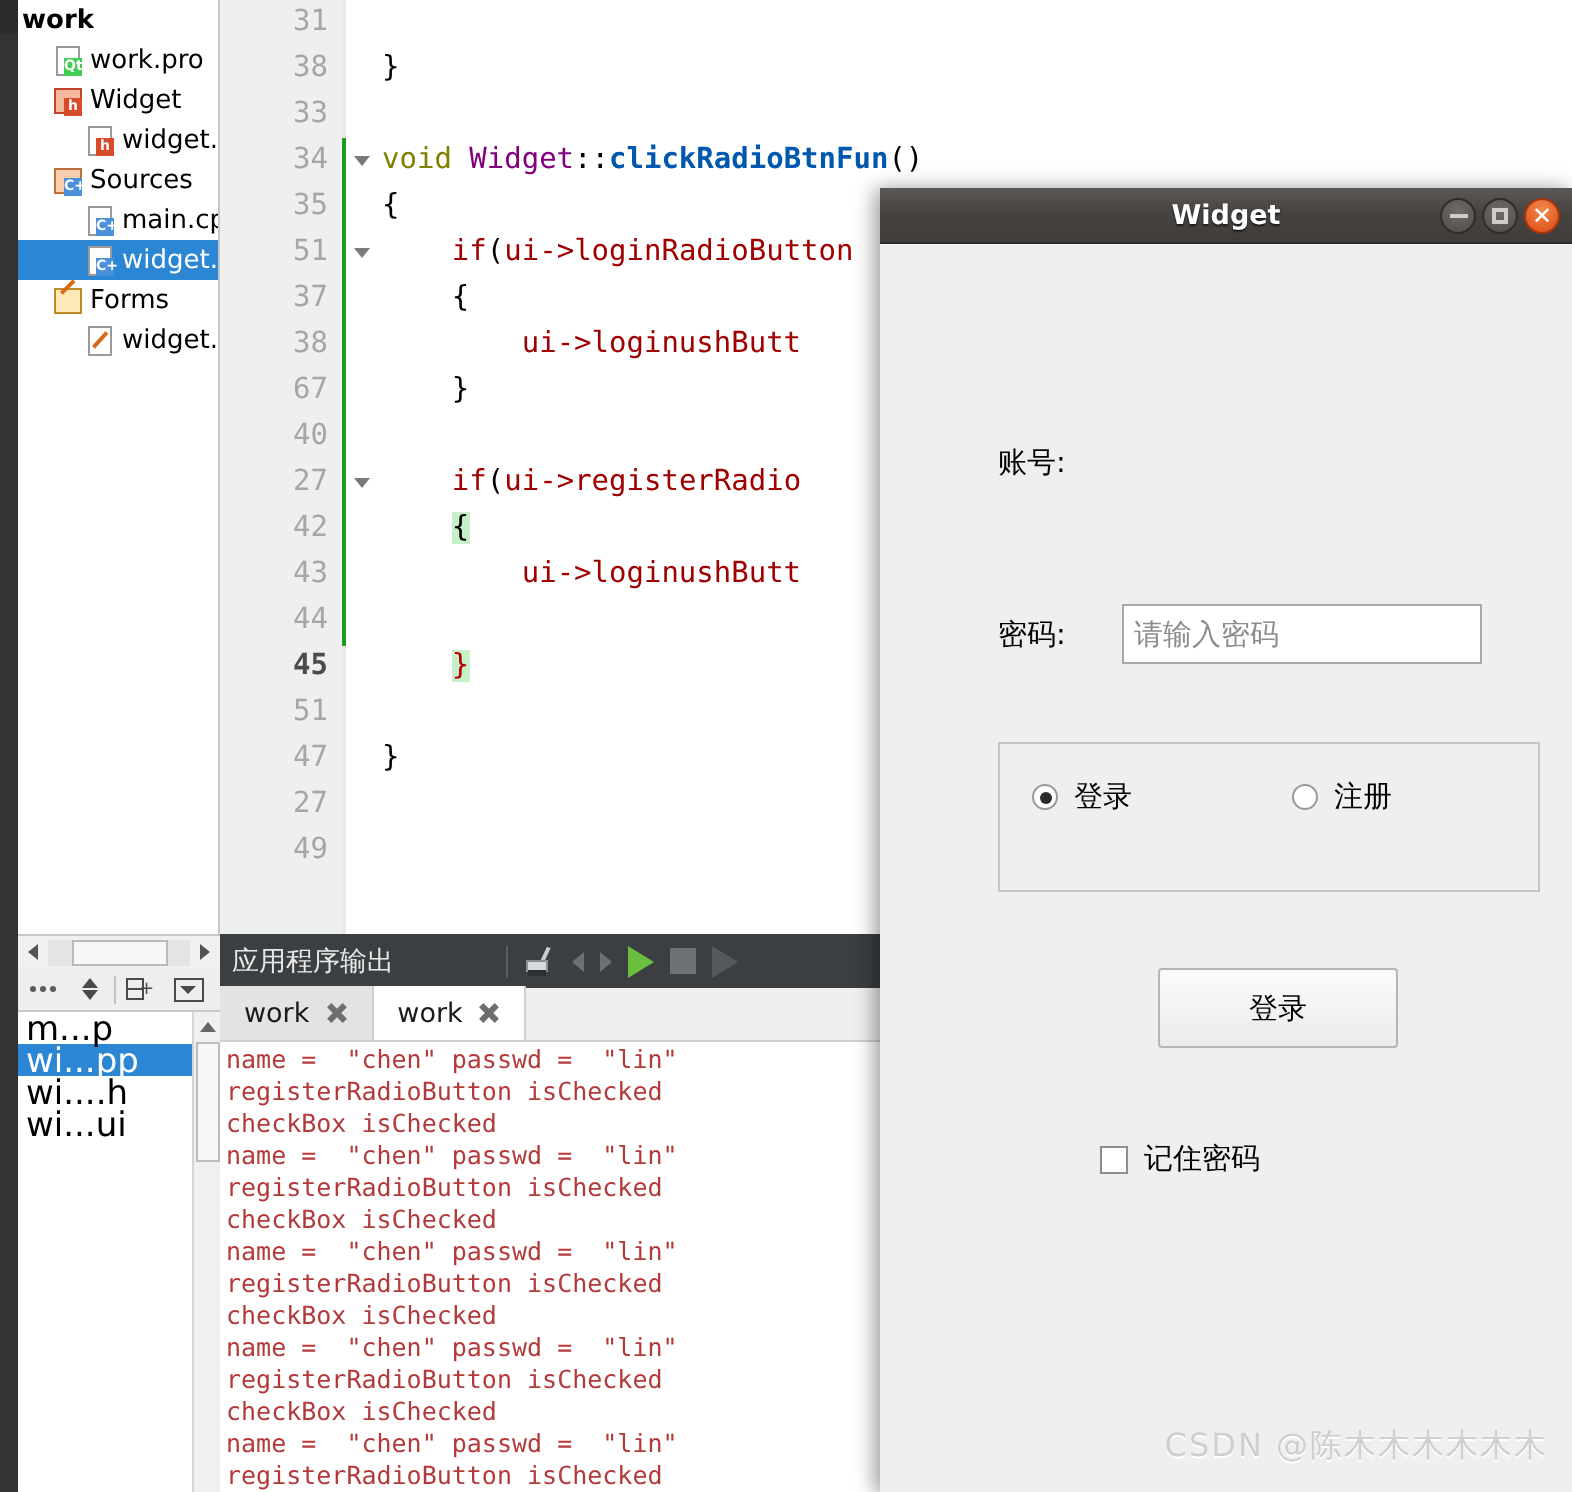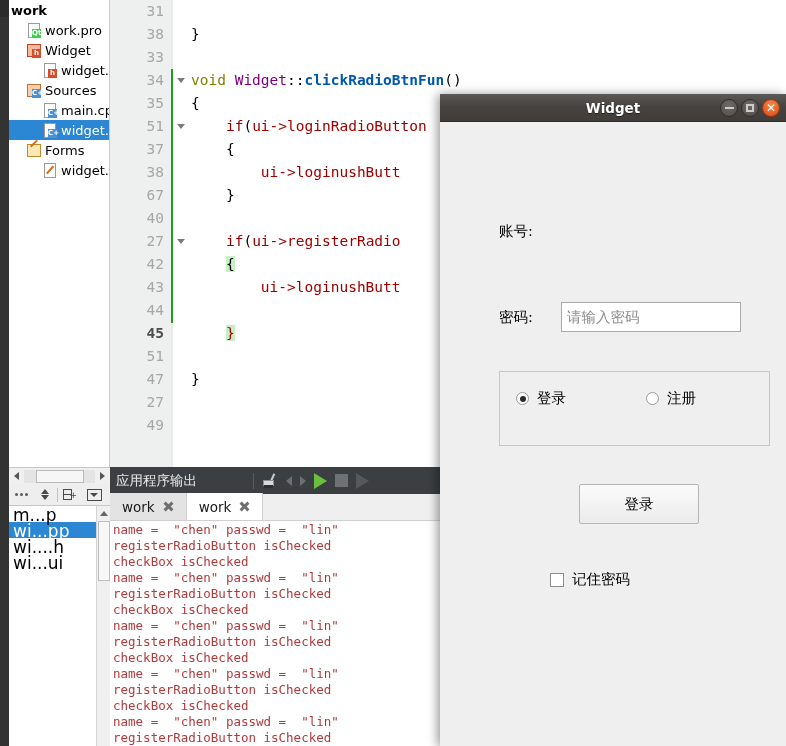--- a/index.html
+++ b/index.html
@@ -745,14 +745,15 @@
       </div>
 
       <div class="checkrow">
         <span class="checkbox"></span>
         <span class="check-label">记住密码</span>
       </div>
 
     </div>
   </div>
 
+  <div class="watermark">CSDN @陈木木木木木木</div>
 
 </div>
 
 </body></html>

